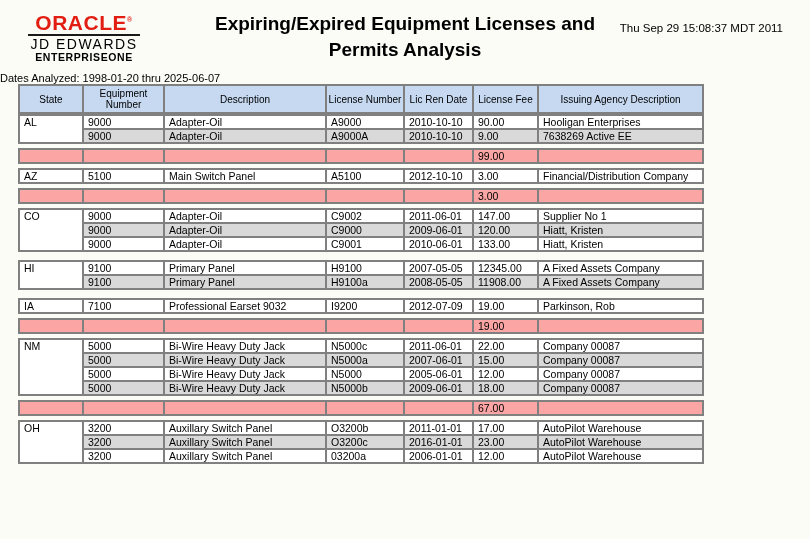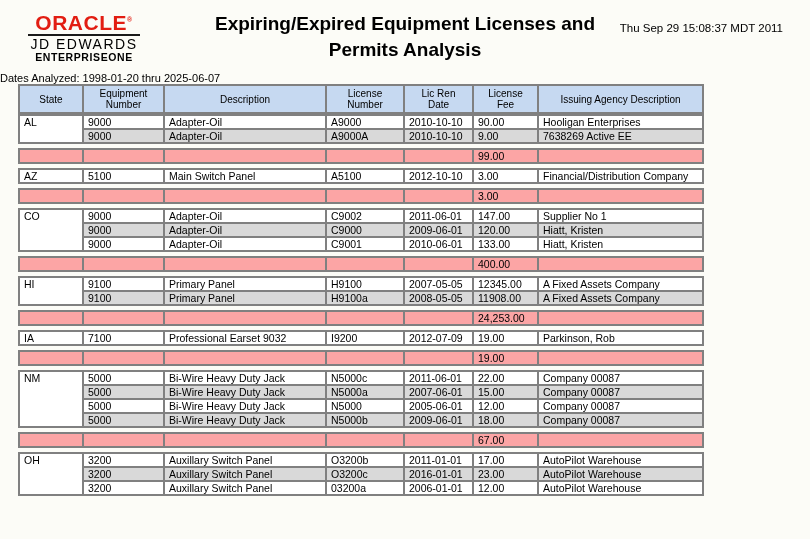--- a/index.html
+++ b/index.html
@@ -21,21 +21,21 @@
   .dates { text-align:left; font-size:11px; margin-top:9px; }
   .timestamp { position:absolute; top:22px; right:27px; font-size:11.5px; }
 
   h2.section { margin:31px 0 3px 20px; font-size:13.5px; font-weight:bold; }
 
   
   .rpt { border-collapse:collapse; table-layout:fixed; margin-left:18px; width:684px; }
   .rpt td, .rpt th { border:2px solid #808080; overflow:hidden; }
   .rpt th {
     background:#c6d9f1; font-weight:normal; text-align:center;
-    font-size:10px; line-height:11px; padding:2px 13px; white-space:normal; vertical-align:middle;
+    font-size:10px; line-height:11px; padding:2px 1px; white-space:normal; vertical-align:middle;
   }
   .rpt td {
     background:#ffffff; font-size:10.5px; line-height:12px; height:12px;
     padding:0 4px; white-space:nowrap; text-align:left; vertical-align:middle;
   }
   tr.alt td { background:#d9d9d9; }
   td.state-cell { background:#ffffff !important; vertical-align:top;margin-left:45px; }
   .total-block td { background:#fca5a5; }
   .ta-r { text-align:right; }
   .gap { height:4px; }
@@ -215,42 +215,20 @@
             <td class="ta-r">9000</td>
             <td>Adapter-Oil</td>
             <td>C9001</td>
             <td>2010-06-01</td>
             <td class="ta-r">133.00</td>
             <td>Hiatt, Kristen</td>
           </tr>
         </tbody>
       </table>
       <div class="gap"></div>
-      <table class="rpt total-block">
-        <colgroup>
-          <col style="width: 64px;">
-          <col style="width: 81px;">
-          <col style="width: 162px;">
-          <col style="width: 78px;">
-          <col style="width: 69px;">
-          <col style="width: 65px;">
-          <col style="width: 165px;">
-        </colgroup>
-        <tbody>
-          <tr>
-            <td></td>
-            <td></td>
-            <td></td>
-            <td></td>
-            <td></td>
-            <td class="ta-r">400.00</td>
-            <td></td>
-          </tr>
-        </tbody>
-      </table>
       <div class="gap"></div>
       <table class="rpt data-block">
         <colgroup>
           <col style="width: 64px;">
           <col style="width: 81px;">
           <col style="width: 162px;">
           <col style="width: 78px;">
           <col style="width: 69px;">
           <col style="width: 65px;">
           <col style="width: 165px;">
@@ -269,42 +247,20 @@
             <td class="ta-r">9100</td>
             <td>Primary Panel</td>
             <td>H9100a</td>
             <td>2008-05-05</td>
             <td class="ta-r">11908.00</td>
             <td>A Fixed Assets Company</td>
           </tr>
         </tbody>
       </table>
       <div class="gap"></div>
-      <table class="rpt total-block">
-        <colgroup>
-          <col style="width: 64px;">
-          <col style="width: 81px;">
-          <col style="width: 162px;">
-          <col style="width: 78px;">
-          <col style="width: 69px;">
-          <col style="width: 65px;">
-          <col style="width: 165px;">
-        </colgroup>
-        <tbody>
-          <tr>
-            <td></td>
-            <td></td>
-            <td></td>
-            <td></td>
-            <td></td>
-            <td class="ta-r">24,253.00</td>
-            <td></td>
-          </tr>
-        </tbody>
-      </table>
       <div class="gap"></div>
       <table class="rpt data-block">
         <colgroup>
           <col style="width: 64px;">
           <col style="width: 81px;">
           <col style="width: 162px;">
           <col style="width: 78px;">
           <col style="width: 69px;">
           <col style="width: 65px;">
           <col style="width: 165px;">

